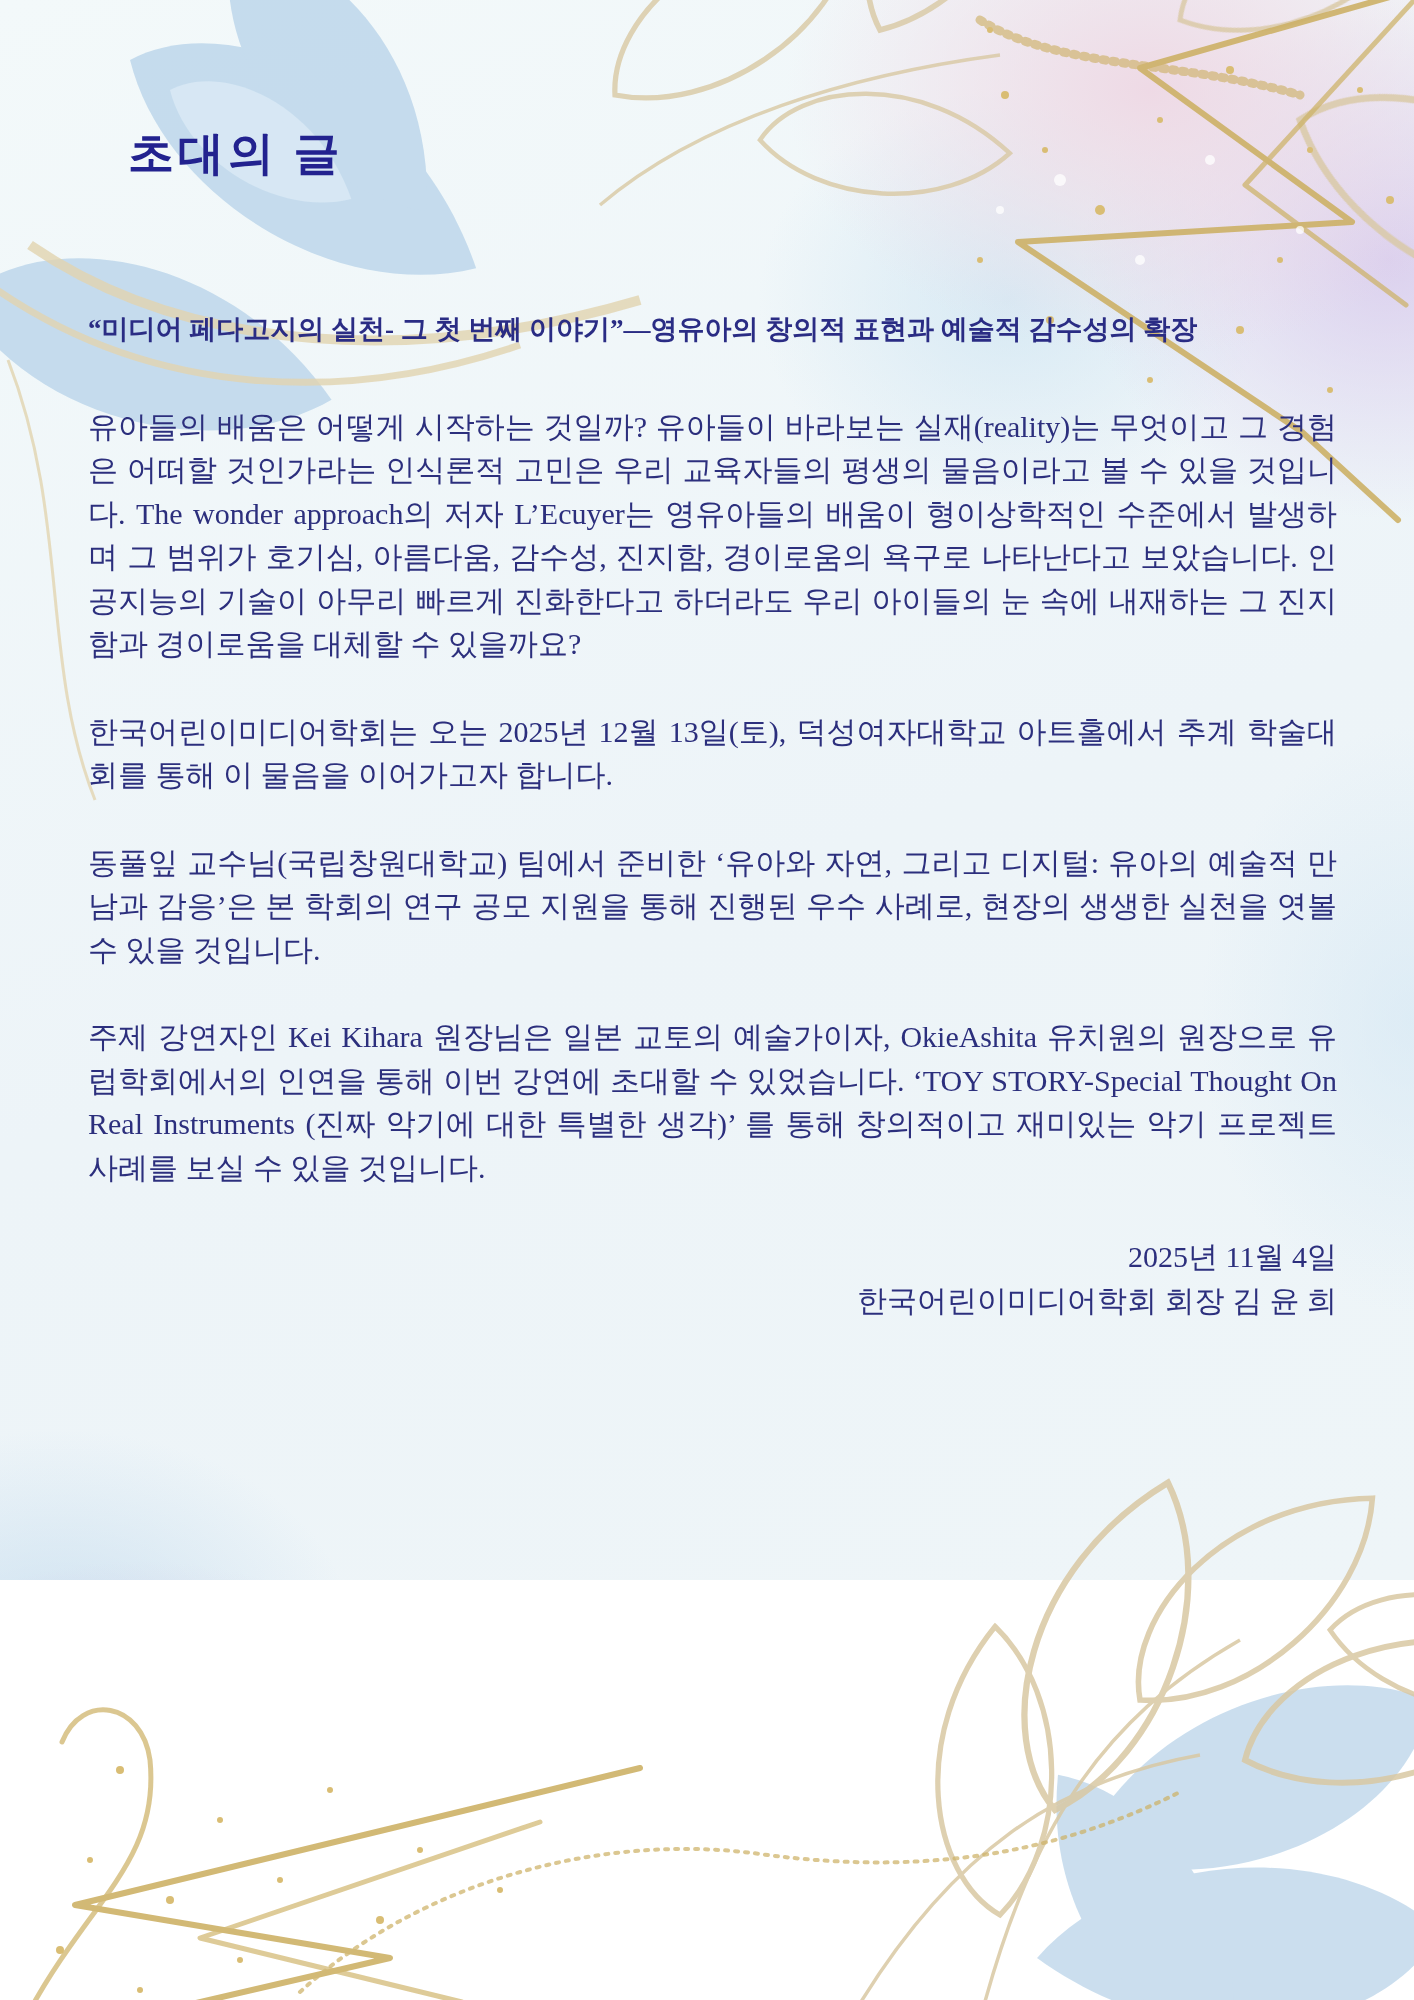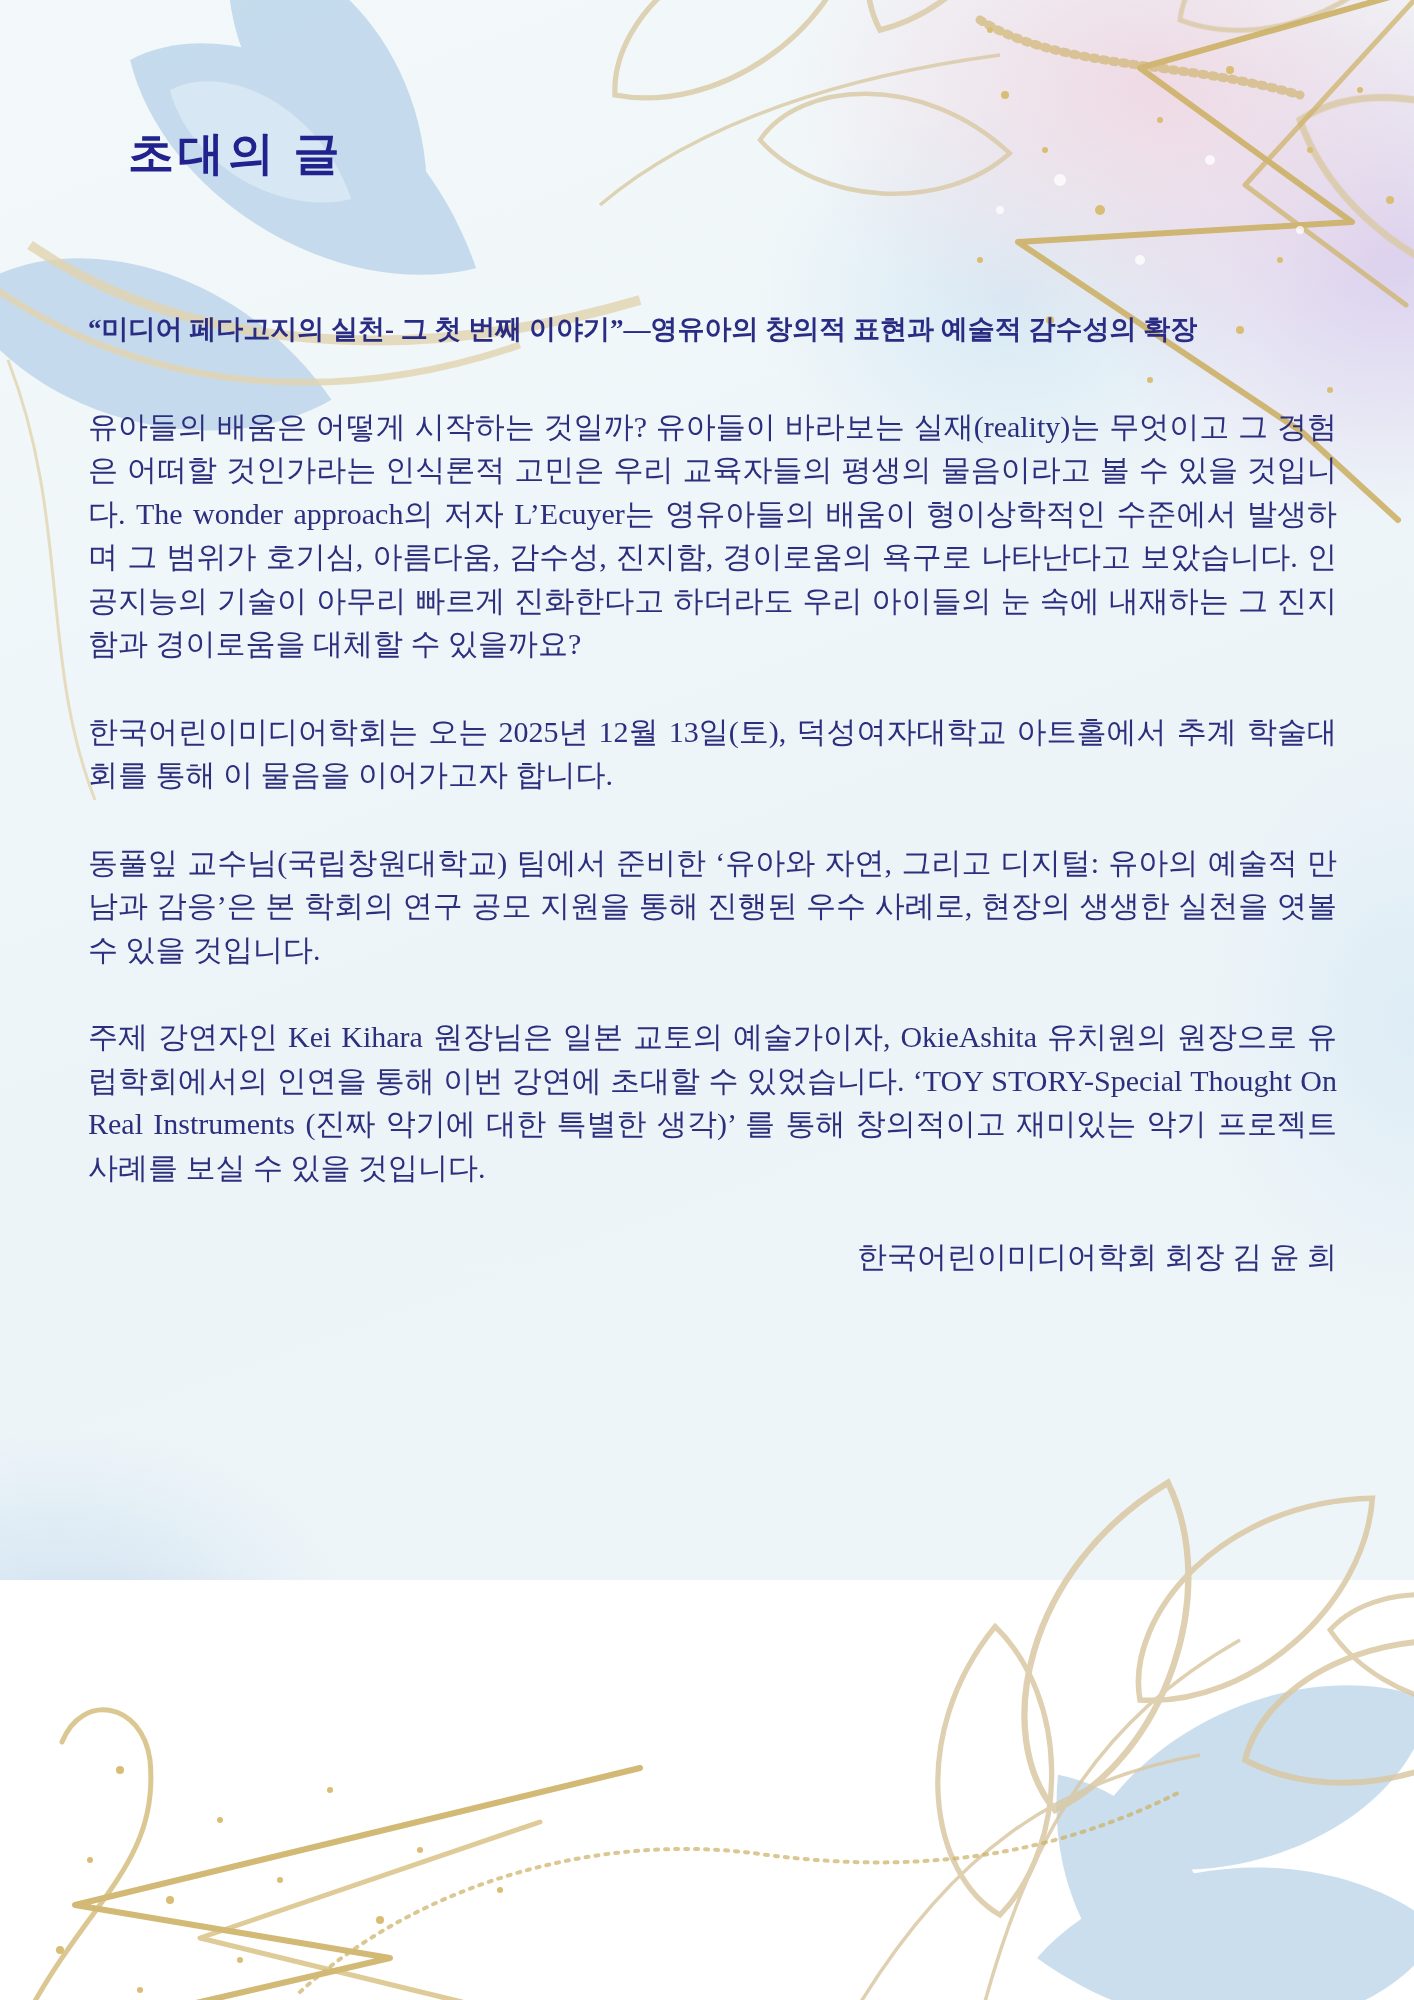--- a/index.html
+++ b/index.html
@@ -165,16 +165,17 @@
     <div class="subtitle">“미디어 페다고지의 실천- 그 첫 번째 이야기”—영유아의 창의적 표현과 예술적 감수성의 확장</div>
 
     <div class="body-text">
       <p>유아들의 배움은 어떻게 시작하는 것일까? 유아들이 바라보는 실재(reality)는 무엇이고 그 경험은 어떠할 것인가라는 인식론적 고민은 우리 교육자들의 평생의 물음이라고 볼 수 있을 것입니다. The wonder approach의 저자 L’Ecuyer는 영유아들의 배움이 형이상학적인 수준에서 발생하며 그 범위가 호기심, 아름다움, 감수성, 진지함, 경이로움의 욕구로 나타난다고 보았습니다. 인공지능의 기술이 아무리 빠르게 진화한다고 하더라도 우리 아이들의 눈 속에 내재하는 그 진지함과 경이로움을 대체할 수 있을까요?</p>
       <p>한국어린이미디어학회는 오는 2025년 12월 13일(토), 덕성여자대학교 아트홀에서 추계 학술대회를 통해 이 물음을 이어가고자 합니다.</p>
       <p>동풀잎 교수님(국립창원대학교) 팀에서 준비한 ‘유아와 자연, 그리고 디지털: 유아의 예술적 만남과 감응’은 본 학회의 연구 공모 지원을 통해 진행된 우수 사례로, 현장의 생생한 실천을 엿볼 수 있을 것입니다.</p>
       <p>주제 강연자인 Kei Kihara 원장님은 일본 교토의 예술가이자, OkieAshita 유치원의 원장으로 유럽학회에서의 인연을 통해 이번 강연에 초대할 수 있었습니다. ‘TOY STORY-Special Thought On Real Instruments (진짜 악기에 대한 특별한 생각)’ 를 통해 창의적이고 재미있는 악기 프로젝트 사례를 보실 수 있을 것입니다.</p>
     </div>
 
     <div class="sign-block">
+      <div>2025년 11월 4일</div>
       <div>한국어린이미디어학회 회장 김 윤 희</div>
     </div>
   </div>
 </div>
 
 </body></html>

